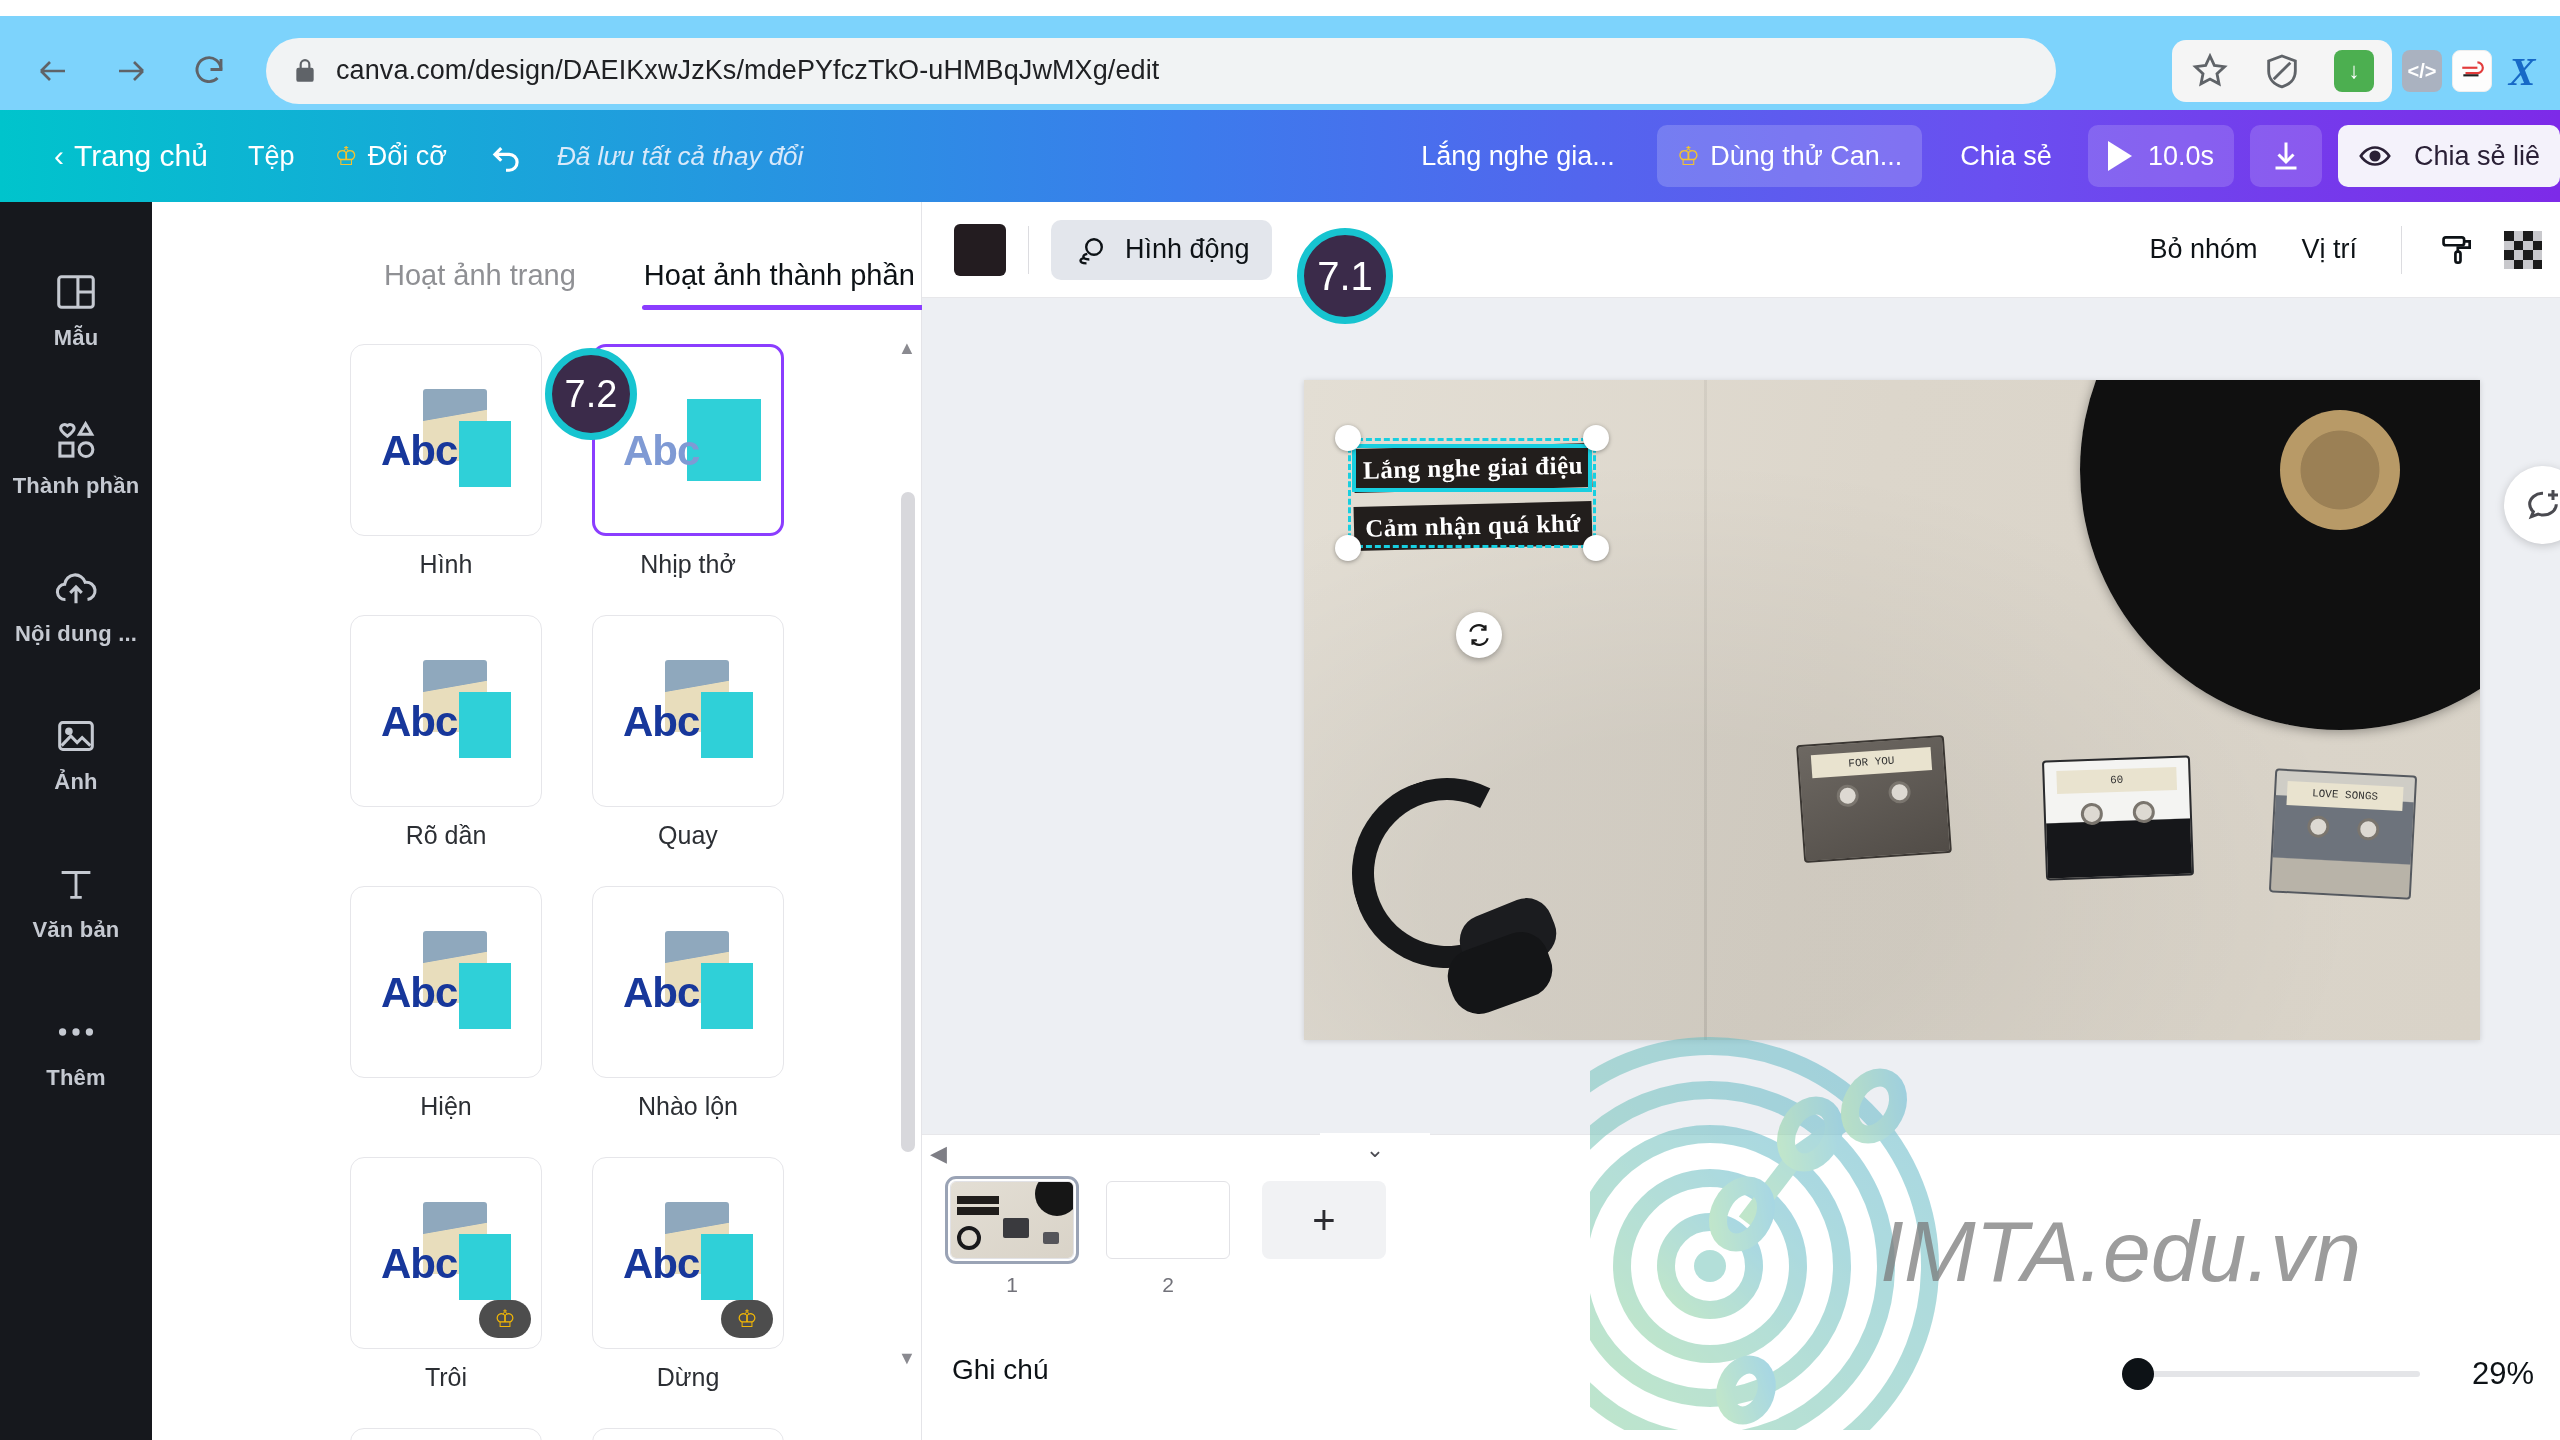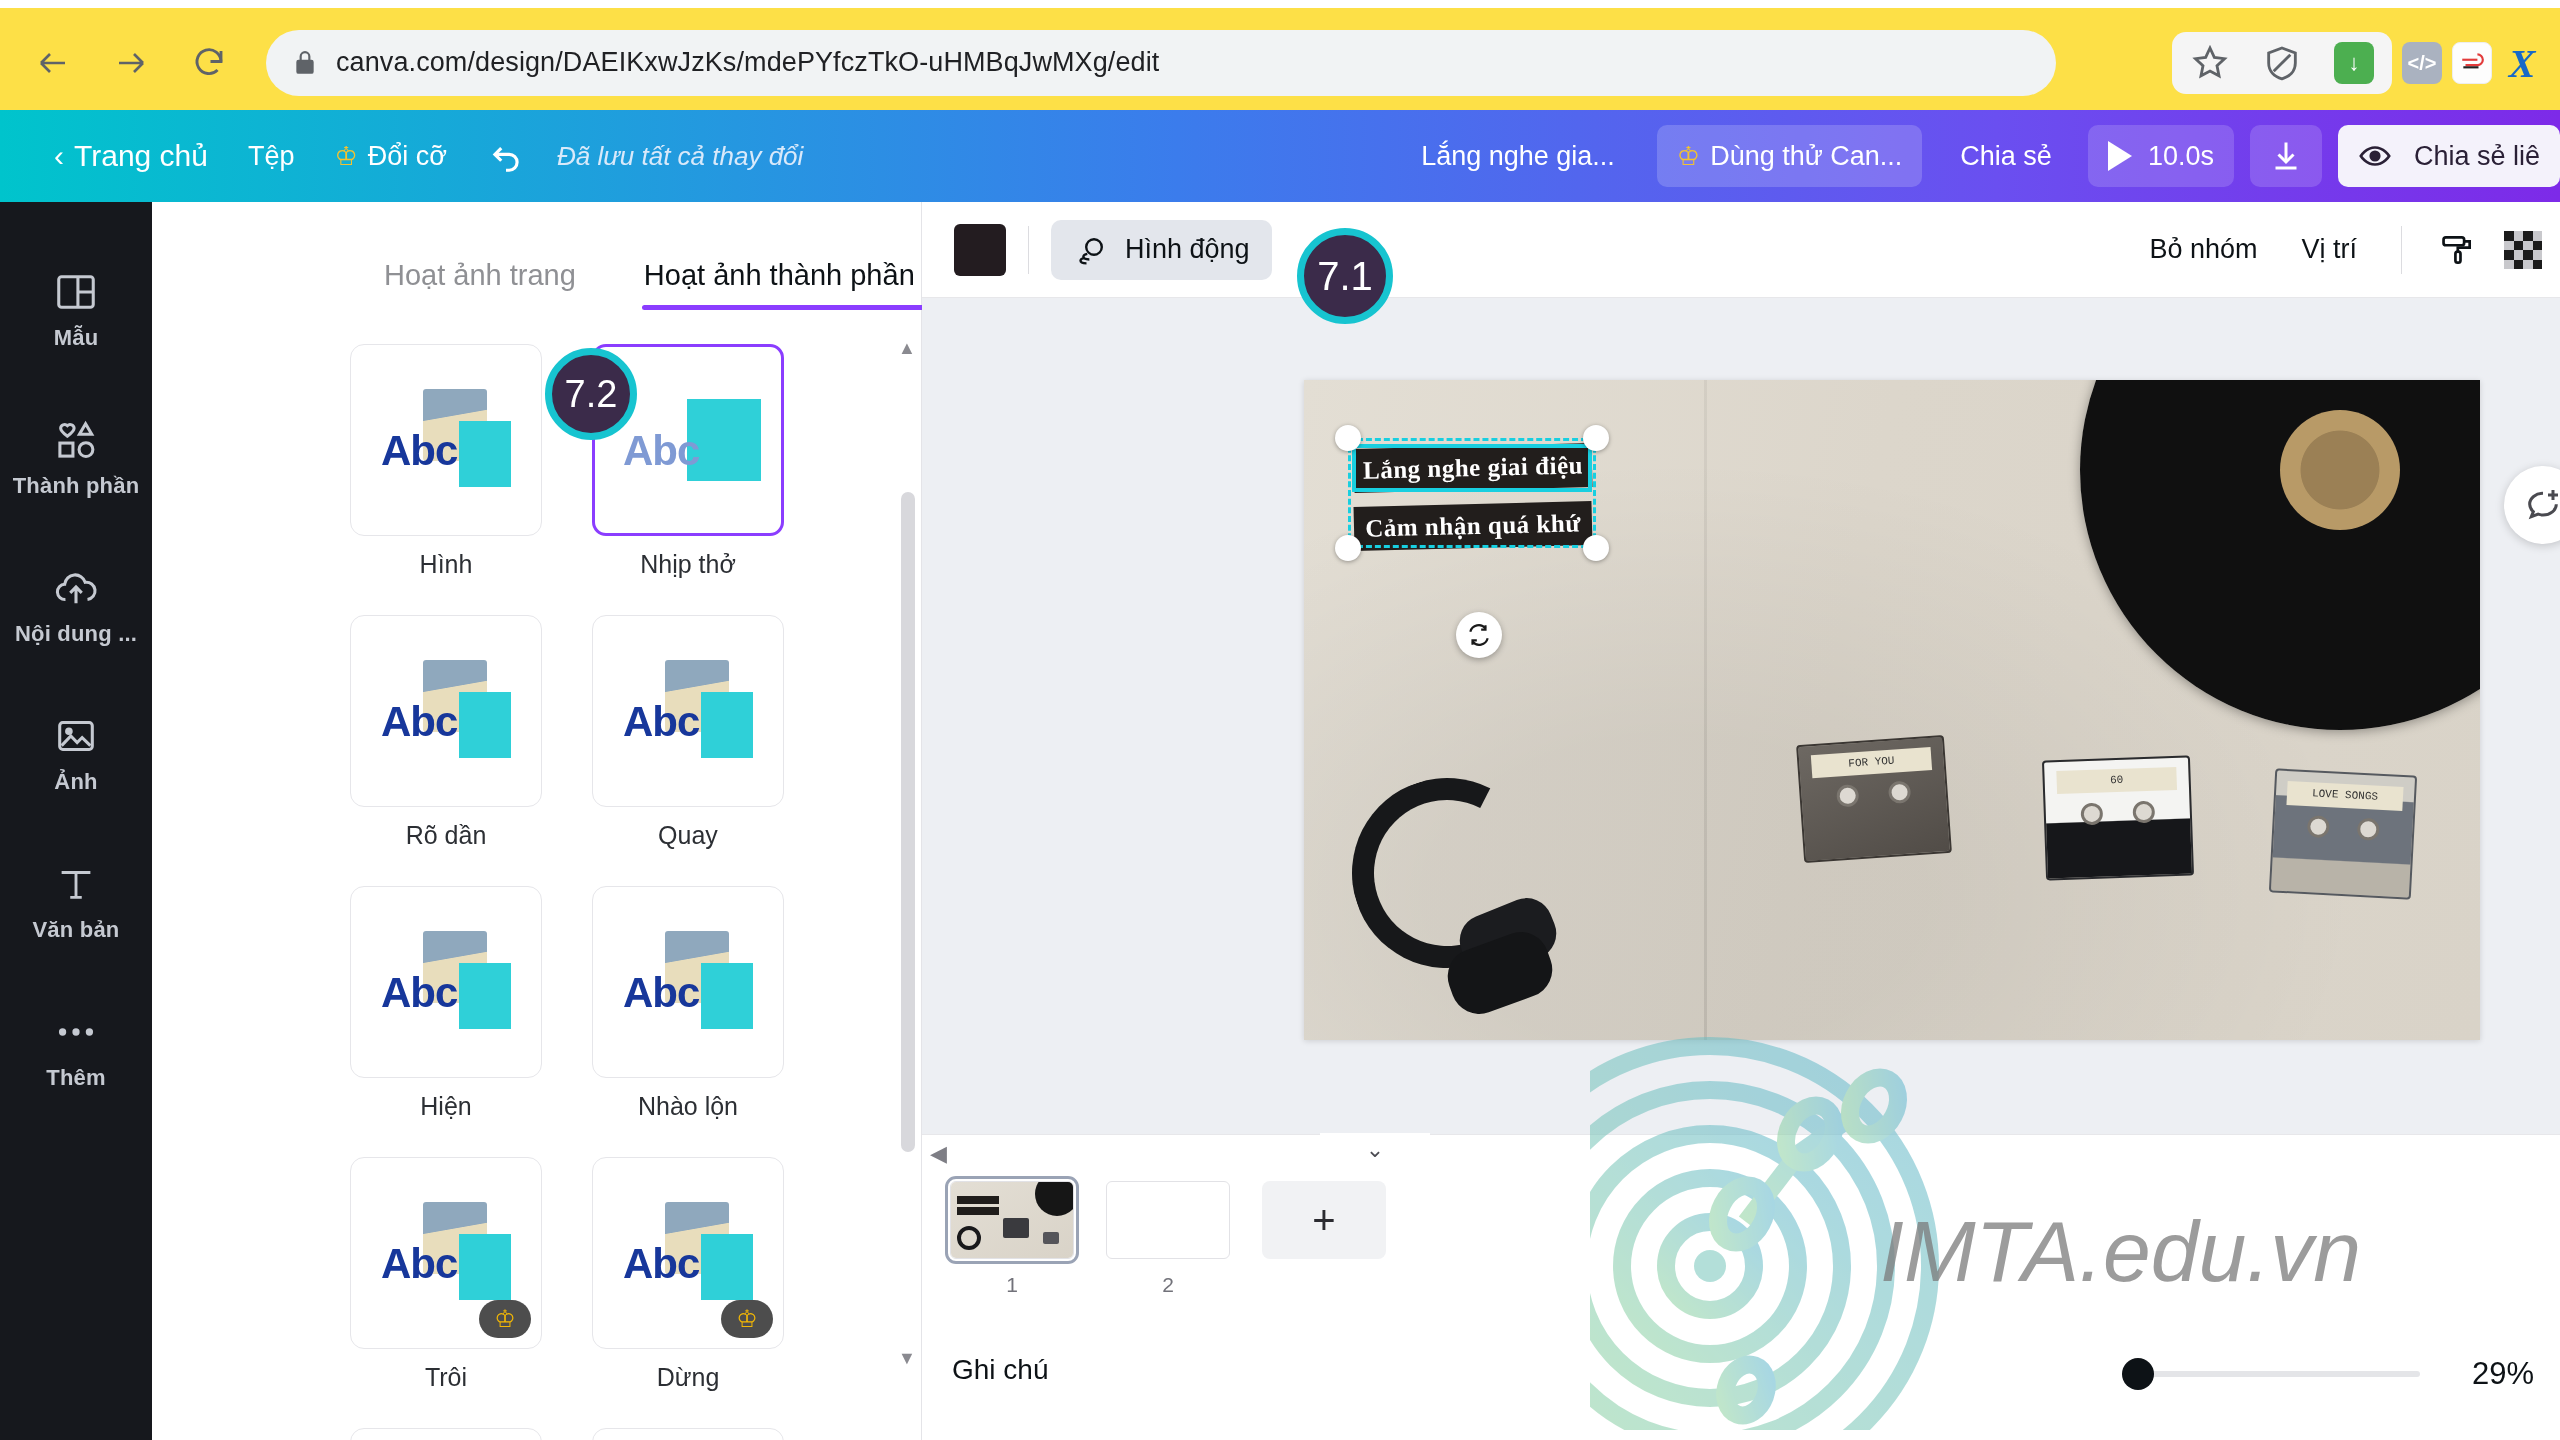--- a/index.html
+++ b/index.html
@@ -5,22 +5,22 @@
   * { box-sizing: border-box; margin:0; padding:0; }
   html,body { width:2560px; height:1440px; overflow:hidden; }
   body {
     font-family: "Liberation Sans", sans-serif;
     background:#ffffff;
     -webkit-font-smoothing:antialiased;
   }
 
   
   .browser-bar{
-    position:absolute; left:0; top:8px; width:2560px; height:110px;
-    background:#fde047; display:flex; align-items:center;
+    position:absolute; left:0; top:16px; width:2560px; height:110px;
+    background:#7dd3fc; display:flex; align-items:center;
     border-bottom:1px solid #dadce0;
   }
   .nav-btn{
     width:62px; height:62px; margin-left:16px;
     display:flex; align-items:center; justify-content:center;
     border-radius:50%; color:#5f6368; cursor:pointer;
   }
   .nav-btn:first-child{ margin-left:22px; }
   .nav-btn svg{ width:36px; height:36px; }
   .omnibox{

